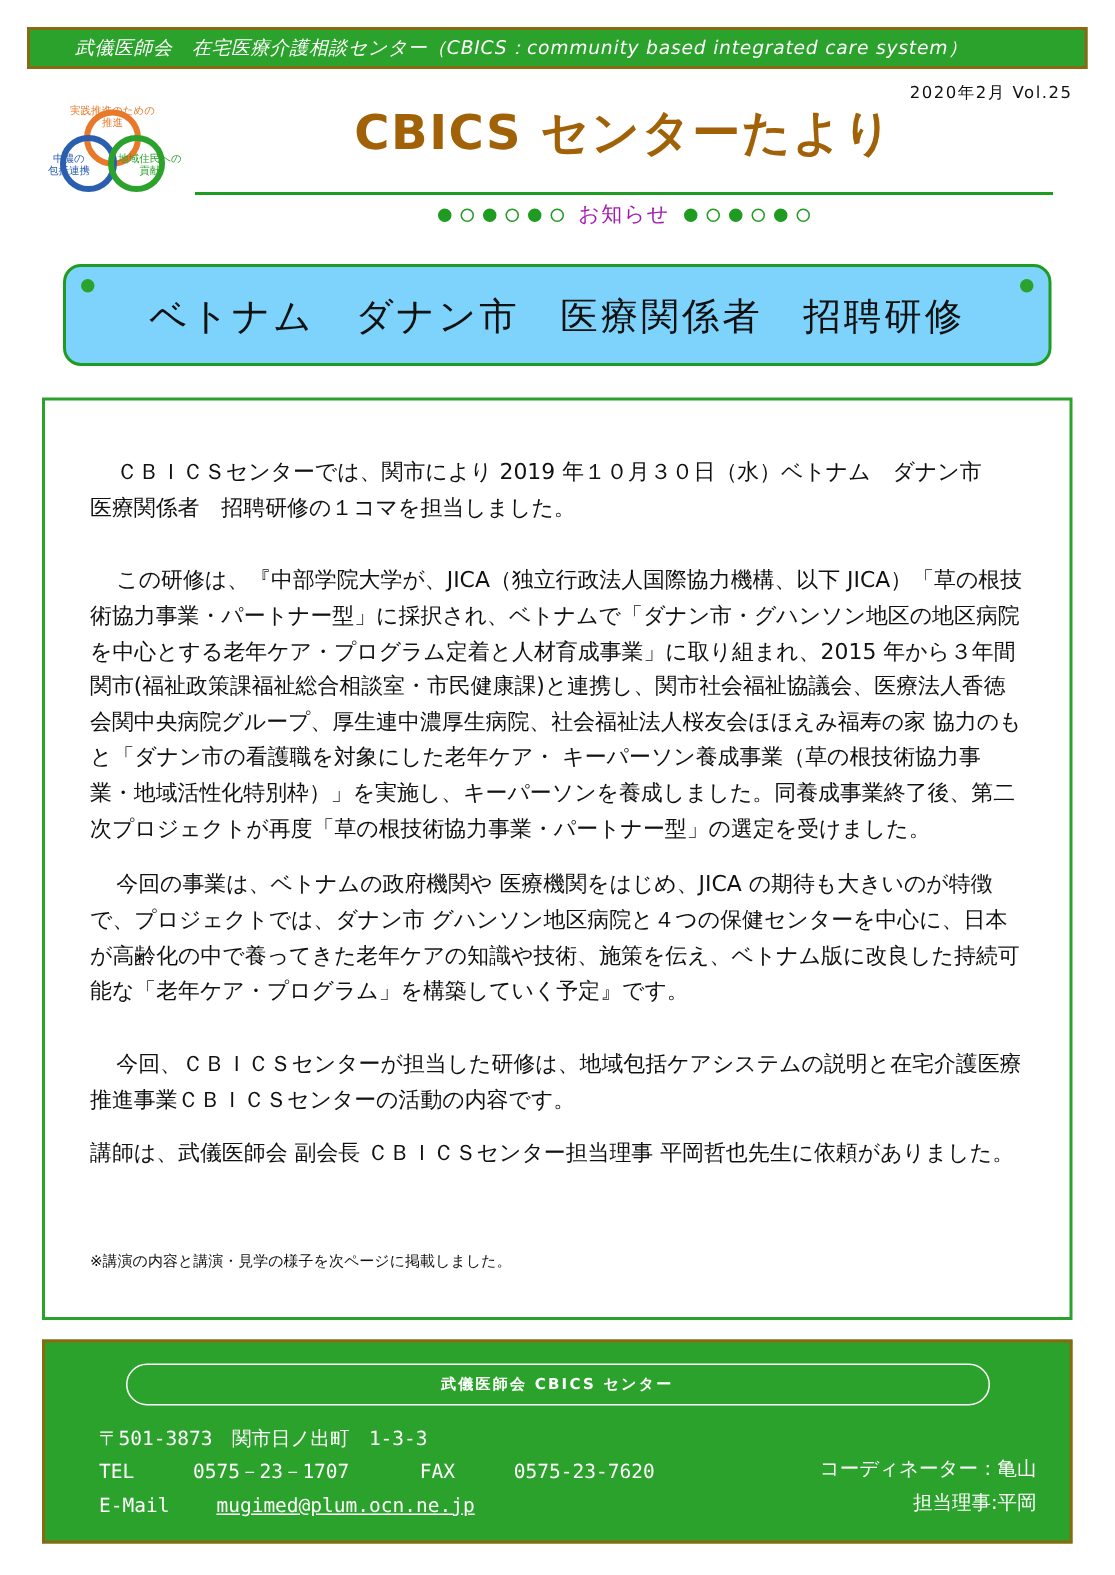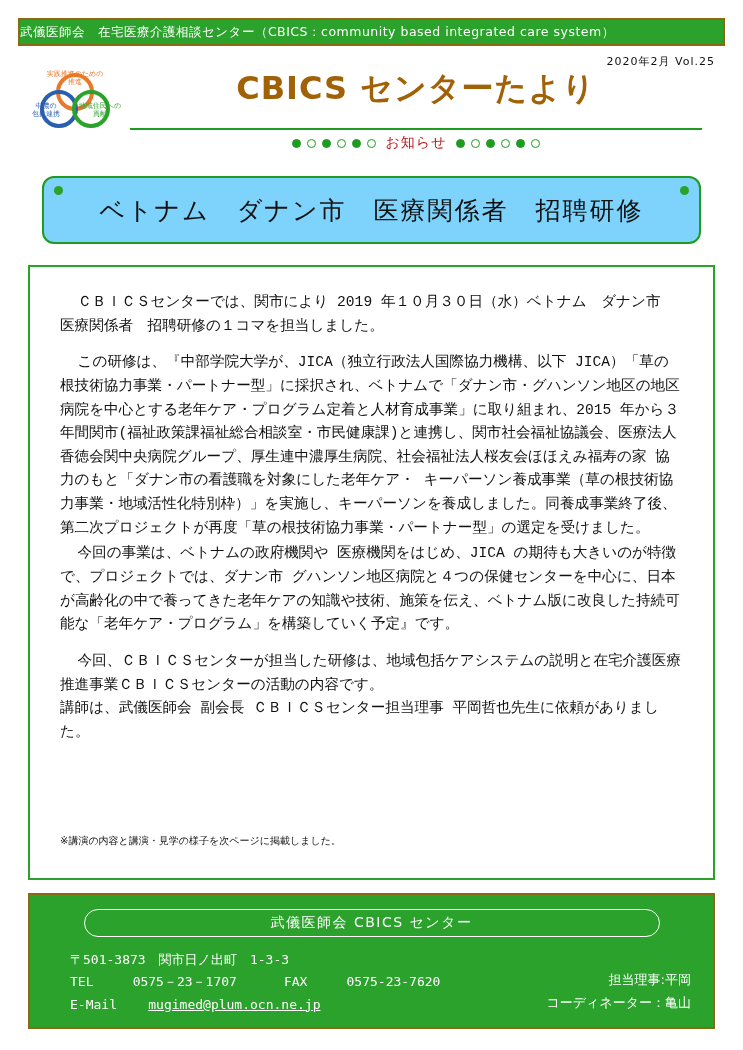--- a/index.html
+++ b/index.html
@@ -28,22 +28,23 @@
     height: 28px;
     background: #2ba22b;
     border: 2px solid #8a6a10;
     display: flex;
     align-items: center;
   }
   .top-bar .txt {
     color: #ffffff;
     font-size: 12.5px;
     letter-spacing: 0.5px;
-    padding-left: 0;
+    padding-left: 30px;
     white-space: nowrap;
+    font-style: italic;
   }
 
   
   .masthead {
     position: absolute;
     left: 18px;
     top: 50px;
     width: 707px;
     height: 120px;
   }
@@ -95,21 +96,21 @@
   }
   .dot {
     width: 9px; height: 9px; border-radius: 50%;
     border: 1.6px solid #1f9b22;
     background: #ffffff;
     display: inline-block;
   }
   .dot.filled { background: #1f9b22; }
   .notice-label {
     font-size: 14px;
-    color: #b91c1c;
+    color: #a21caf;
     margin: 0 4px;
     letter-spacing: 1px;
   }
 
   
   .headline-box {
     position: absolute;
     left: 42px;
     top: 176px;
     width: 659px;
@@ -145,21 +146,21 @@
     height: 615px;
     border: 2px solid #2ba22b;
     background: #ffffff;
   }
   .body-inner {
     padding: 24px 30px 0 30px;
     font-size: 14.6px;
     line-height: 1.62;
     color: #111111;
   }
-  .body-inner p { margin: 0 0 0 0; font-family: Liberation Mono, monospace; }
+  .body-inner p { margin: 12px 0 0 0; }
   .p-indent { text-indent: 1.2em; }
   .gap { height: 13px; }
   .gap-s { height: 2px; }
   .note {
     position: absolute;
     left: 30px;
     bottom: 30px;
     font-size: 10px;
     color: #111111;
   }
@@ -177,32 +178,31 @@
   }
   .footer-title {
     margin: 14px auto 0 auto;
     width: 576px;
     height: 28px;
     border: 1.6px solid #ffffff;
     border-radius: 14px;
     display: flex;
     align-items: center;
     justify-content: center;
-    font-size: 14px;
+    font-size: 10px;
     letter-spacing: 1.5px;
-    font-weight: normal;
+    font-weight: bold;
   }
   .footer-body {
     position: relative;
     margin-top: 12px;
-    padding: 0 16px;
+    padding: 0 36px;
     font-size: 13px;
     line-height: 1.72;
     font-family: "DejaVu Sans Mono", "Liberation Mono", monospace;
-    margin-left: 24px;
   }
   .footer-left { width: 440px; }
   .footer-right {
     position: absolute;
     right: 22px;
     top: 20px;
     text-align: right;
     font-size: 13px;
     line-height: 1.75;
     font-family: "DejaVu Sans", "Liberation Sans", sans-serif;
@@ -292,19 +292,19 @@
           &nbsp;&nbsp;&nbsp;
           <span>0575-23-7620</span>
         </div>
         <div>
           <span>E-Mail</span>
           &nbsp;&nbsp;
           <span class="mail-link">mugimed@plum.ocn.ne.jp</span>
         </div>
       </div>
       <div class="footer-right">
+        <div>コーディネーター：亀山</div>
         <div>担当理事:平岡</div>
-        <div>コーディネーター：亀山</div>
       </div>
     </div>
   </div>
 
 </div>
 
 </body></html>

